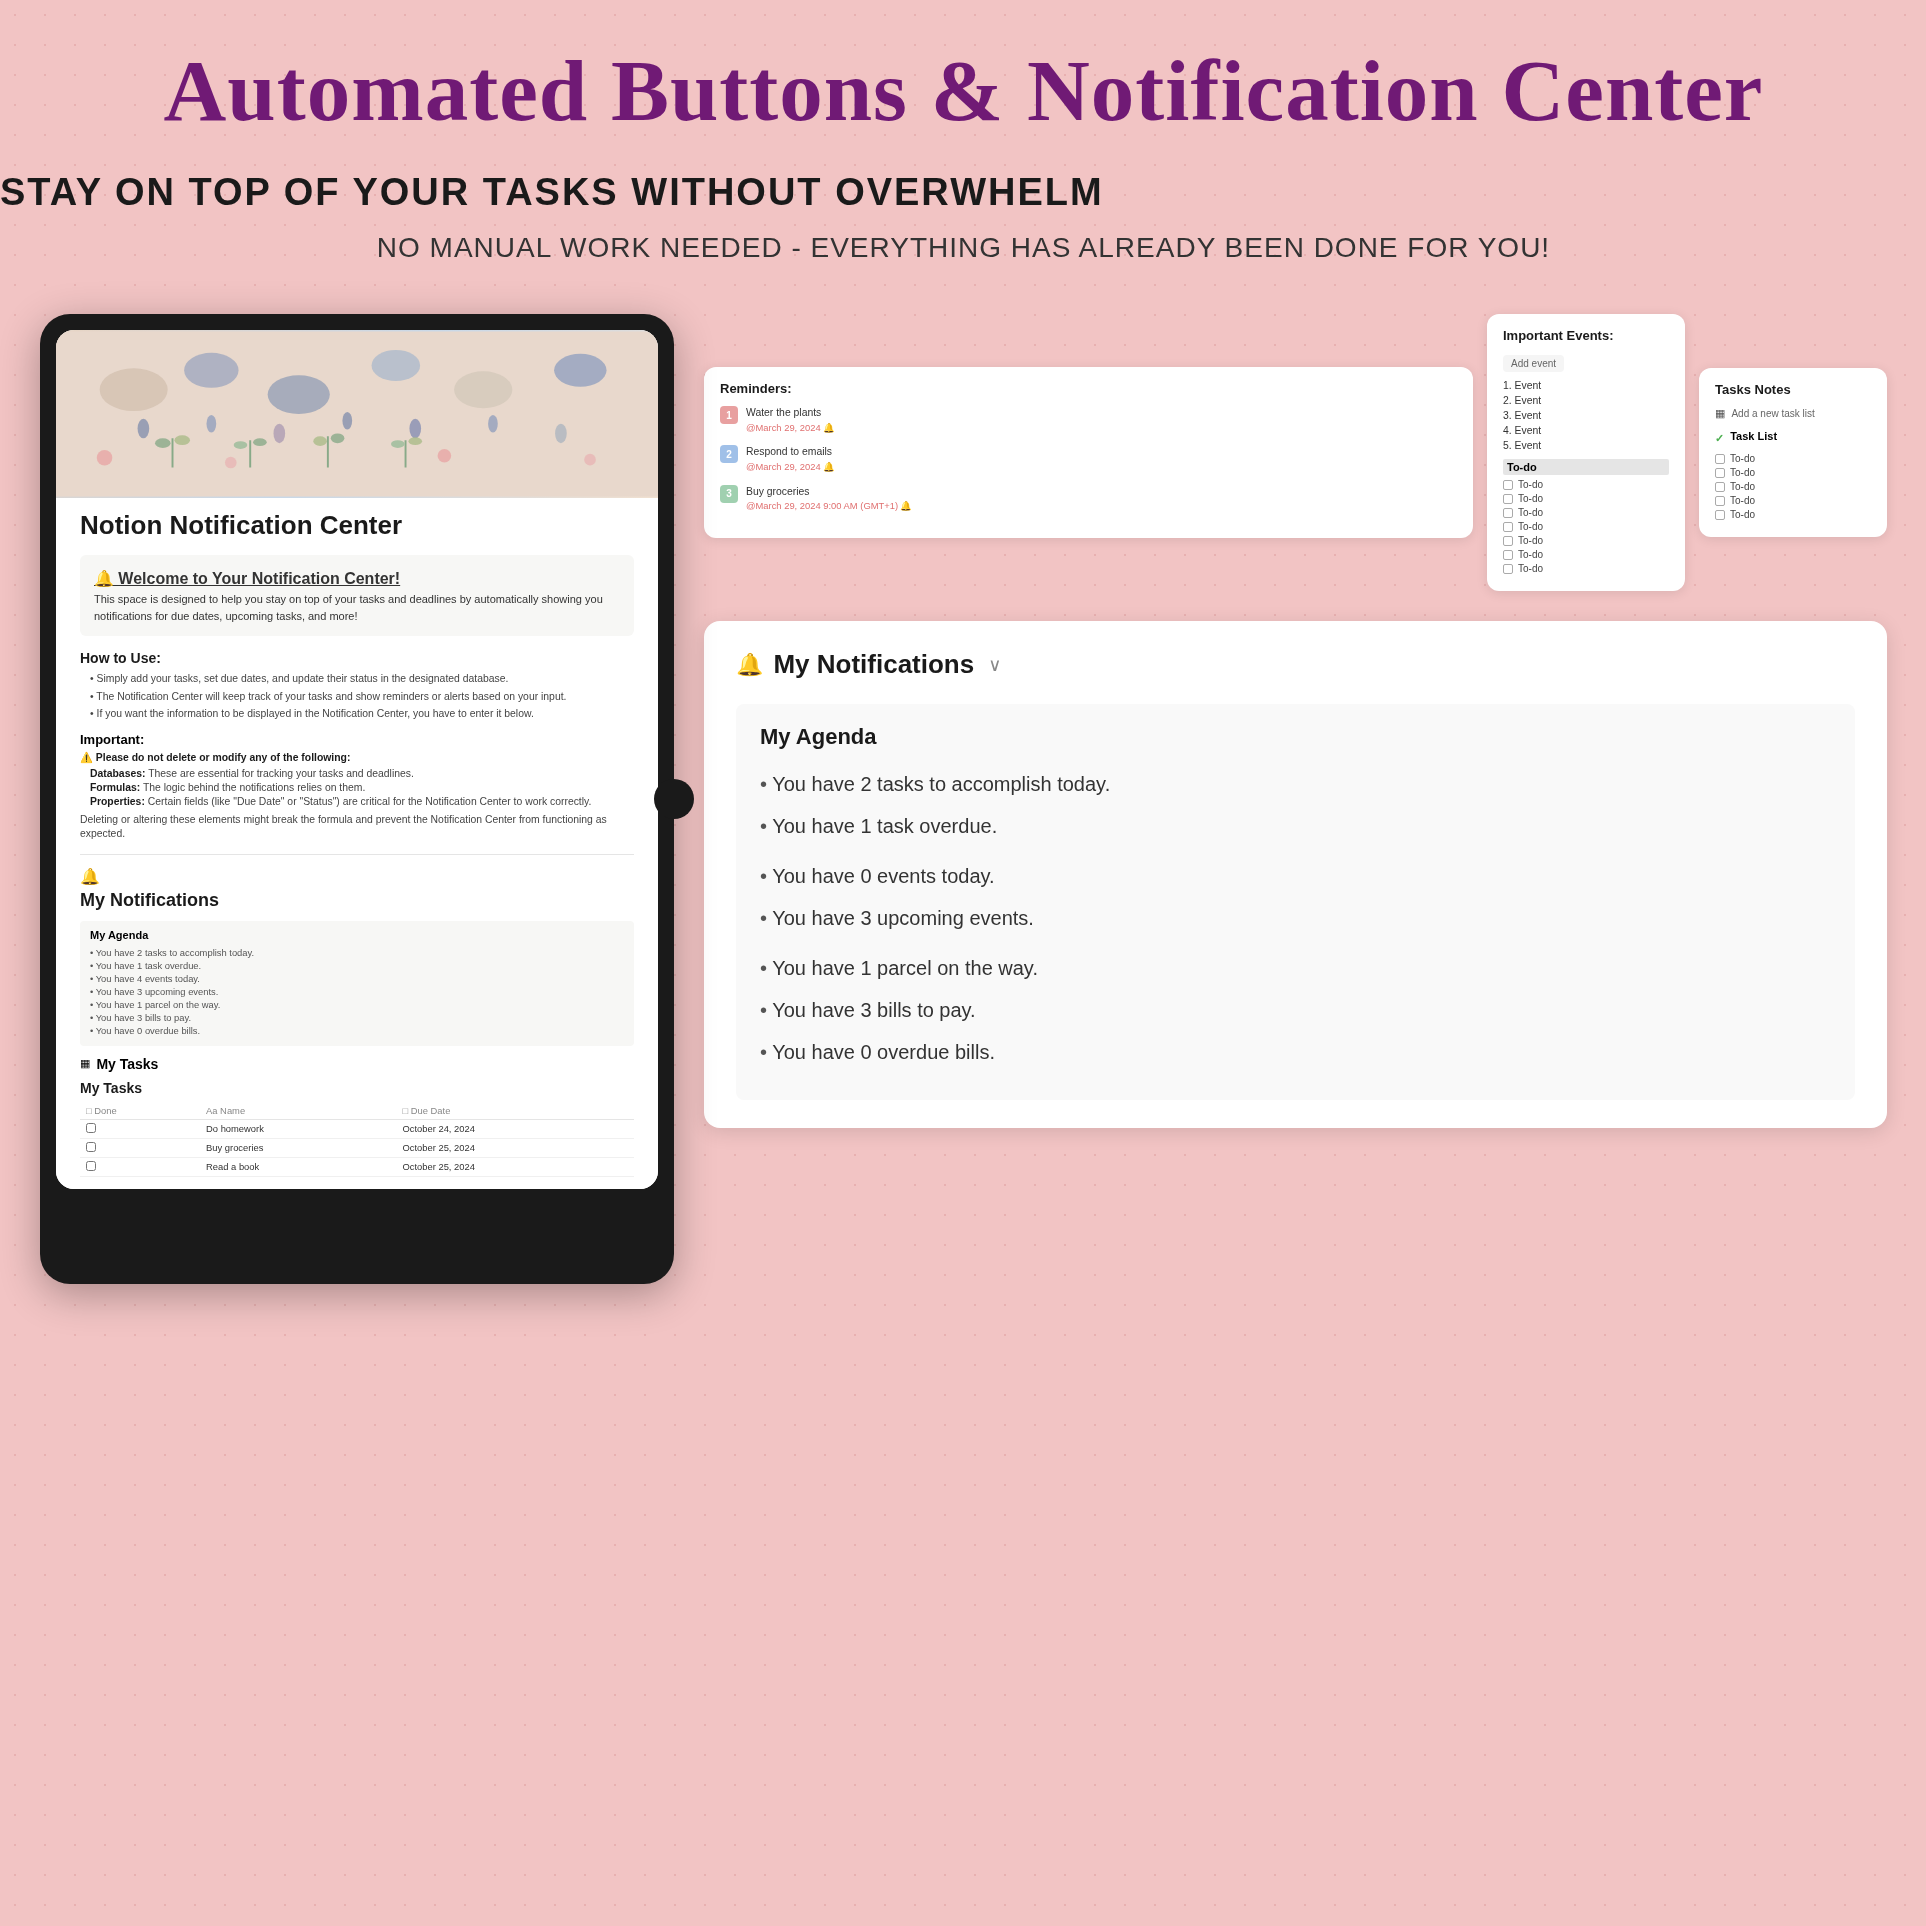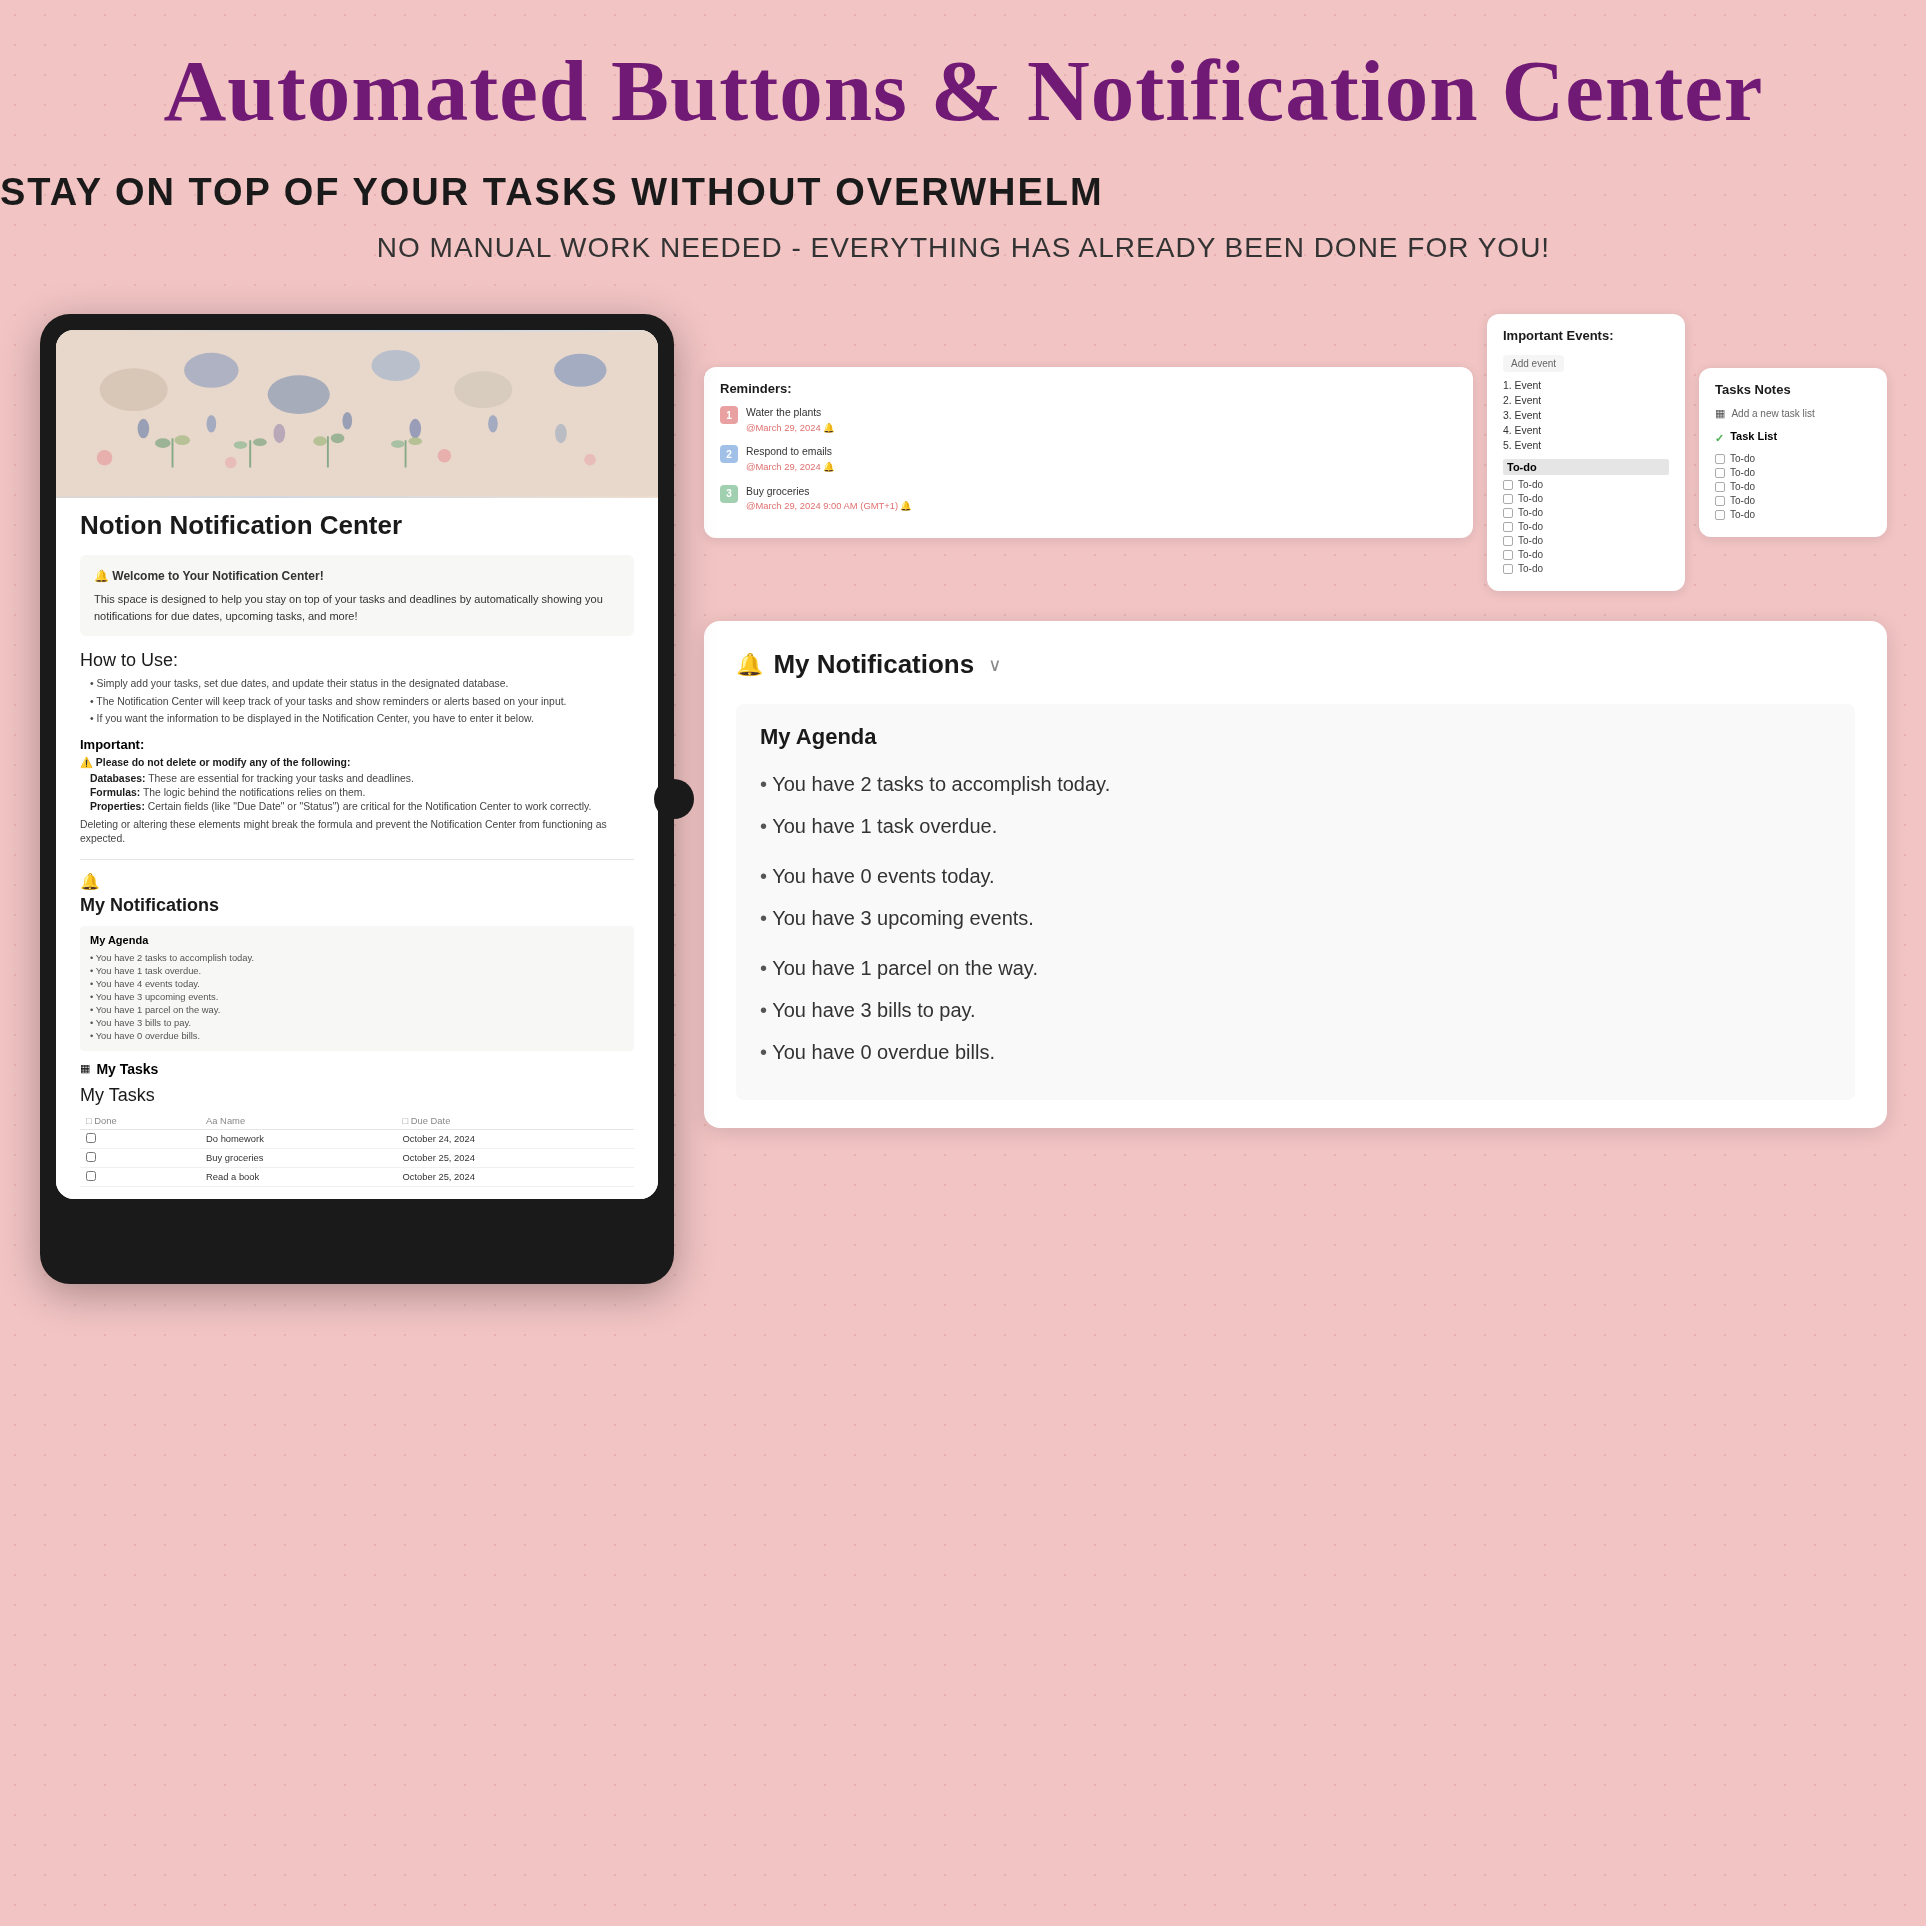--- a/index.html
+++ b/index.html
@@ -107,27 +107,28 @@
       border-radius: 6px;
       padding: 12px 14px;
       margin-bottom: 14px;
       font-size: 11px;
       color: #333;
       line-height: 1.5;
     }
 
     .notion-welcome-title {
       font-weight: 700;
-      margin-bottom: 6px;
-      font-size: 12px;
+      margin-bottom: 0;
+      font-size: 16px;
+      text-decoration: underline;
     }
 
     .notion-section-title {
-      font-size: 18px;
-      font-weight: 400;
+      font-size: 14px;
+      font-weight: 700;
       color: #1a1a1a;
       margin-bottom: 6px;
       margin-top: 8px;
     }
 
     .notion-bullet {
       font-size: 10.4px;
       color: #444;
       margin-left: 10px;
       margin-bottom: 3px;

